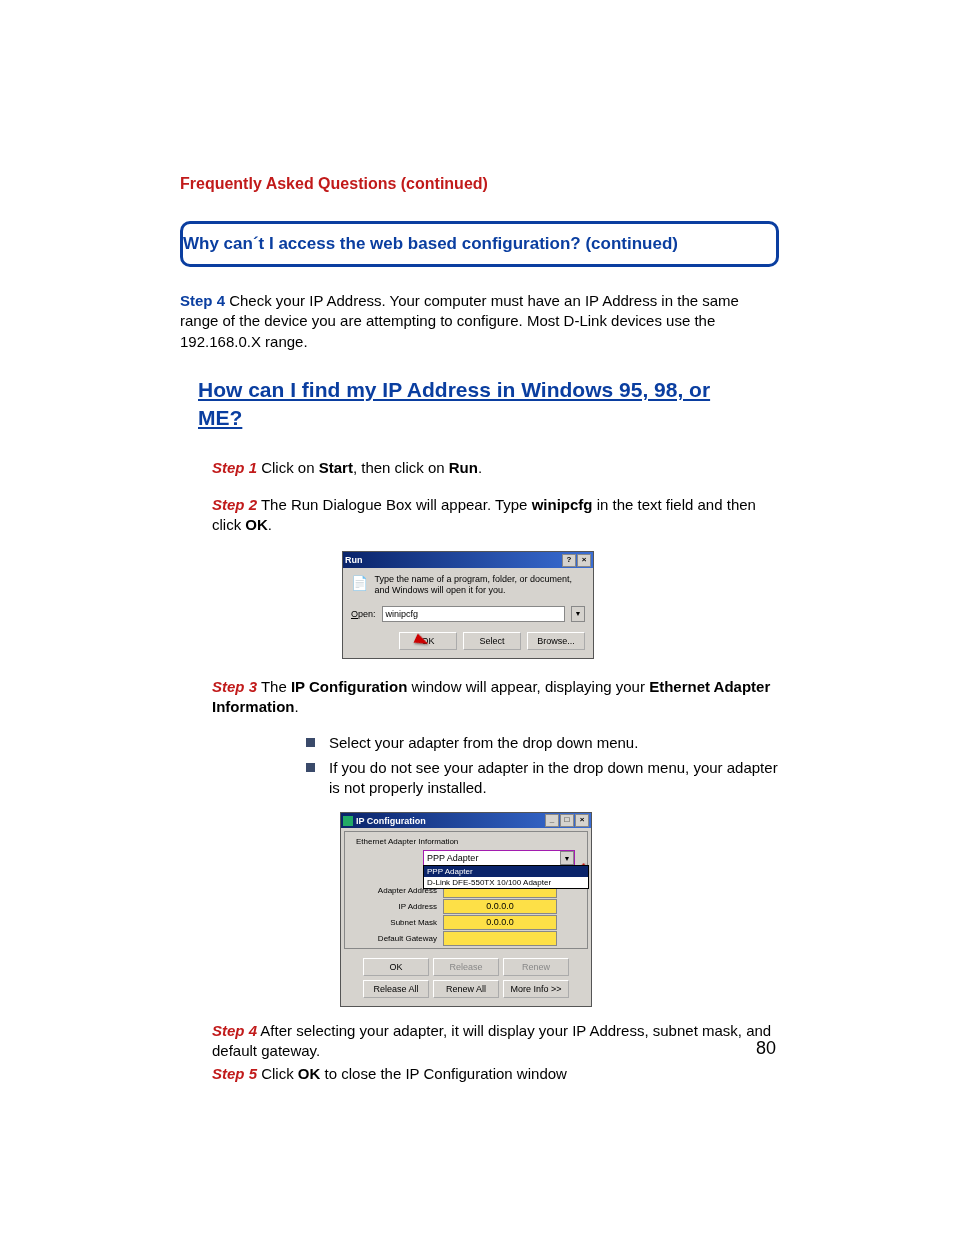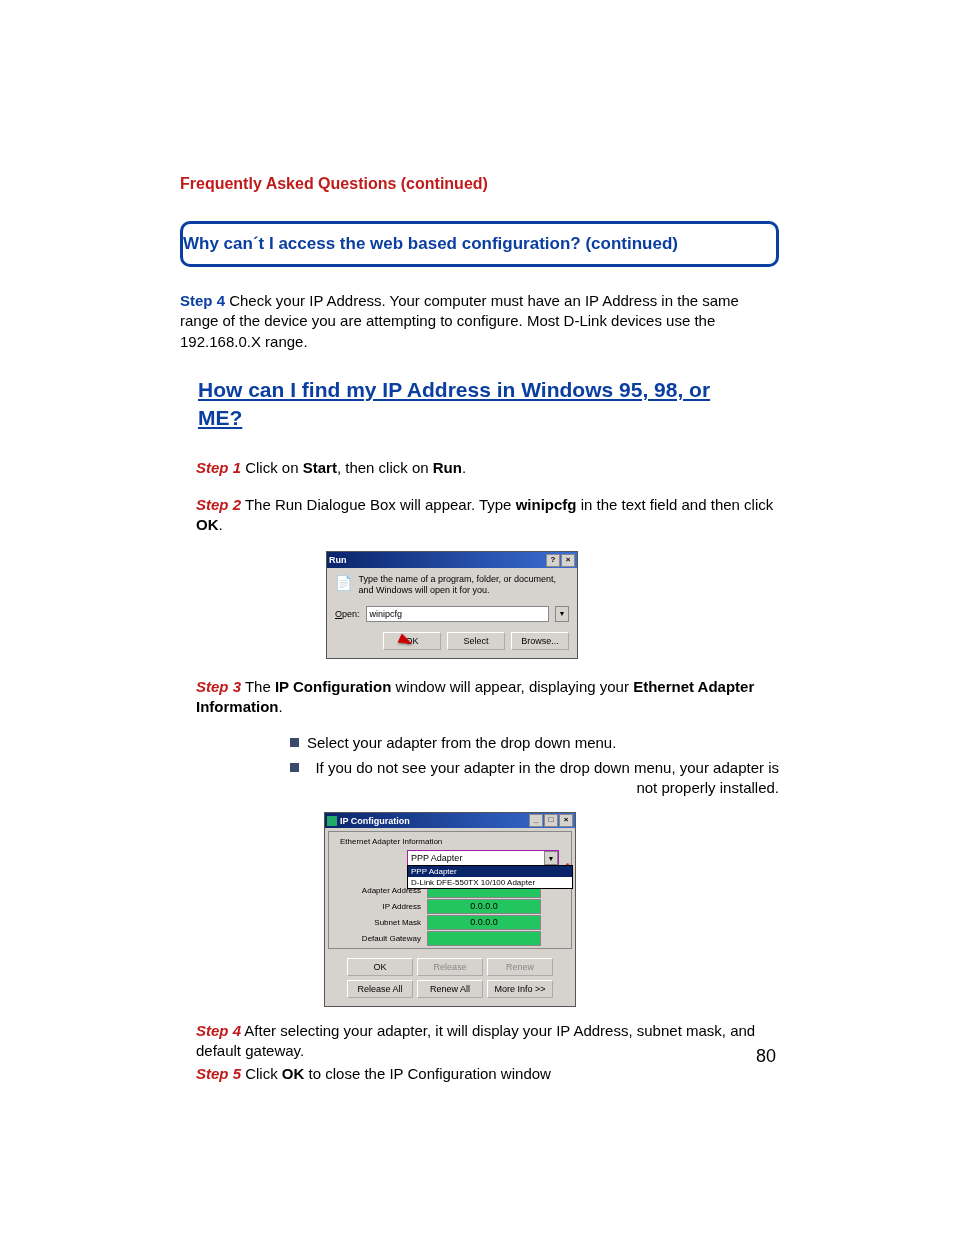--- a/index.html
+++ b/index.html
@@ -43,21 +43,21 @@
   .subheading {
     color: #0a3ea0;
     font-weight: bold;
     font-size: 21px;
     text-decoration: underline;
     line-height: 1.35;
     margin: 24px 0 26px 18px;
     padding-right: 40px;
   }
   .indent-block {
-    margin-left: 16px;
+    margin-left: 32px;
   }
   .para {
     font-size: 15px;
     line-height: 1.35;
     margin-bottom: 16px;
   }
   .step-red {
     color: #c11a1a;
     font-style: italic;
     font-weight: bold;
@@ -131,21 +131,21 @@
     left: 64px; top: 4px;
     width: 0; height: 0;
     border-top: 5px solid transparent;
     border-bottom: 5px solid transparent;
     border-left: 14px solid #c00;
     filter: drop-shadow(1px 1px 1px rgba(0,0,0,0.4));
     transform: rotate(25deg);
   }
 
   .bullets { margin: 0 0 14px 94px; font-size: 15px; }
-  .bullet-row { display: flex; gap: 8px; margin-bottom: 4px; line-height: 1.35; text-align: right; }
+  .bullet-row { display: flex; gap: 14px; margin-bottom: 4px; line-height: 1.35; }
   .sq { width: 9px; height: 9px; background: #3a4a6a; margin-top: 5px; flex-shrink: 0; }
 
   
   .ipcfg {
     width: 250px;
     margin: 4px 0 14px 128px;
     border: 1px solid #555;
     background: #d6d3ce;
     font-family: Tahoma, Arial, sans-serif;
     font-size: 9px;
@@ -182,34 +182,34 @@
     border-bottom: 5px solid transparent;
     border-right: 14px solid #c00;
     filter: drop-shadow(1px 1px 1px rgba(0,0,0,0.4));
     transform: rotate(-18deg);
   }
   .ip-rows { margin-top: 16px; }
   .ip-row { display: flex; align-items: center; height: 16px; }
   .ip-label { width: 88px; text-align: right; font-size: 8px; padding-right: 6px; }
   .ip-val {
     width: 112px; height: 13px; border: 1px solid #888;
-    background: #22c55e; font-size: 9px;
+    background: #fde047; font-size: 9px;
     display:flex;align-items:center;justify-content:center;
   }
   .ipcfg-buttons {
     display: flex; flex-wrap: wrap; gap: 4px;
     padding: 6px 10px 8px 10px; justify-content: center;
   }
   .ipcfg-buttons .dlg-btn { width: 64px; }
   .dlg-btn.disabled { color: #888; }
 
   .page-num {
     position: absolute;
     right: 178px;
-    bottom: 168px;
+    bottom: 176px;
     font-size: 18px;
     font-family: Arial, sans-serif;
   }
 </style>
 </head>
 <body>
 
 <div class="page">
 
   <div class="faq-title">Frequently Asked Questions (continued)</div>

